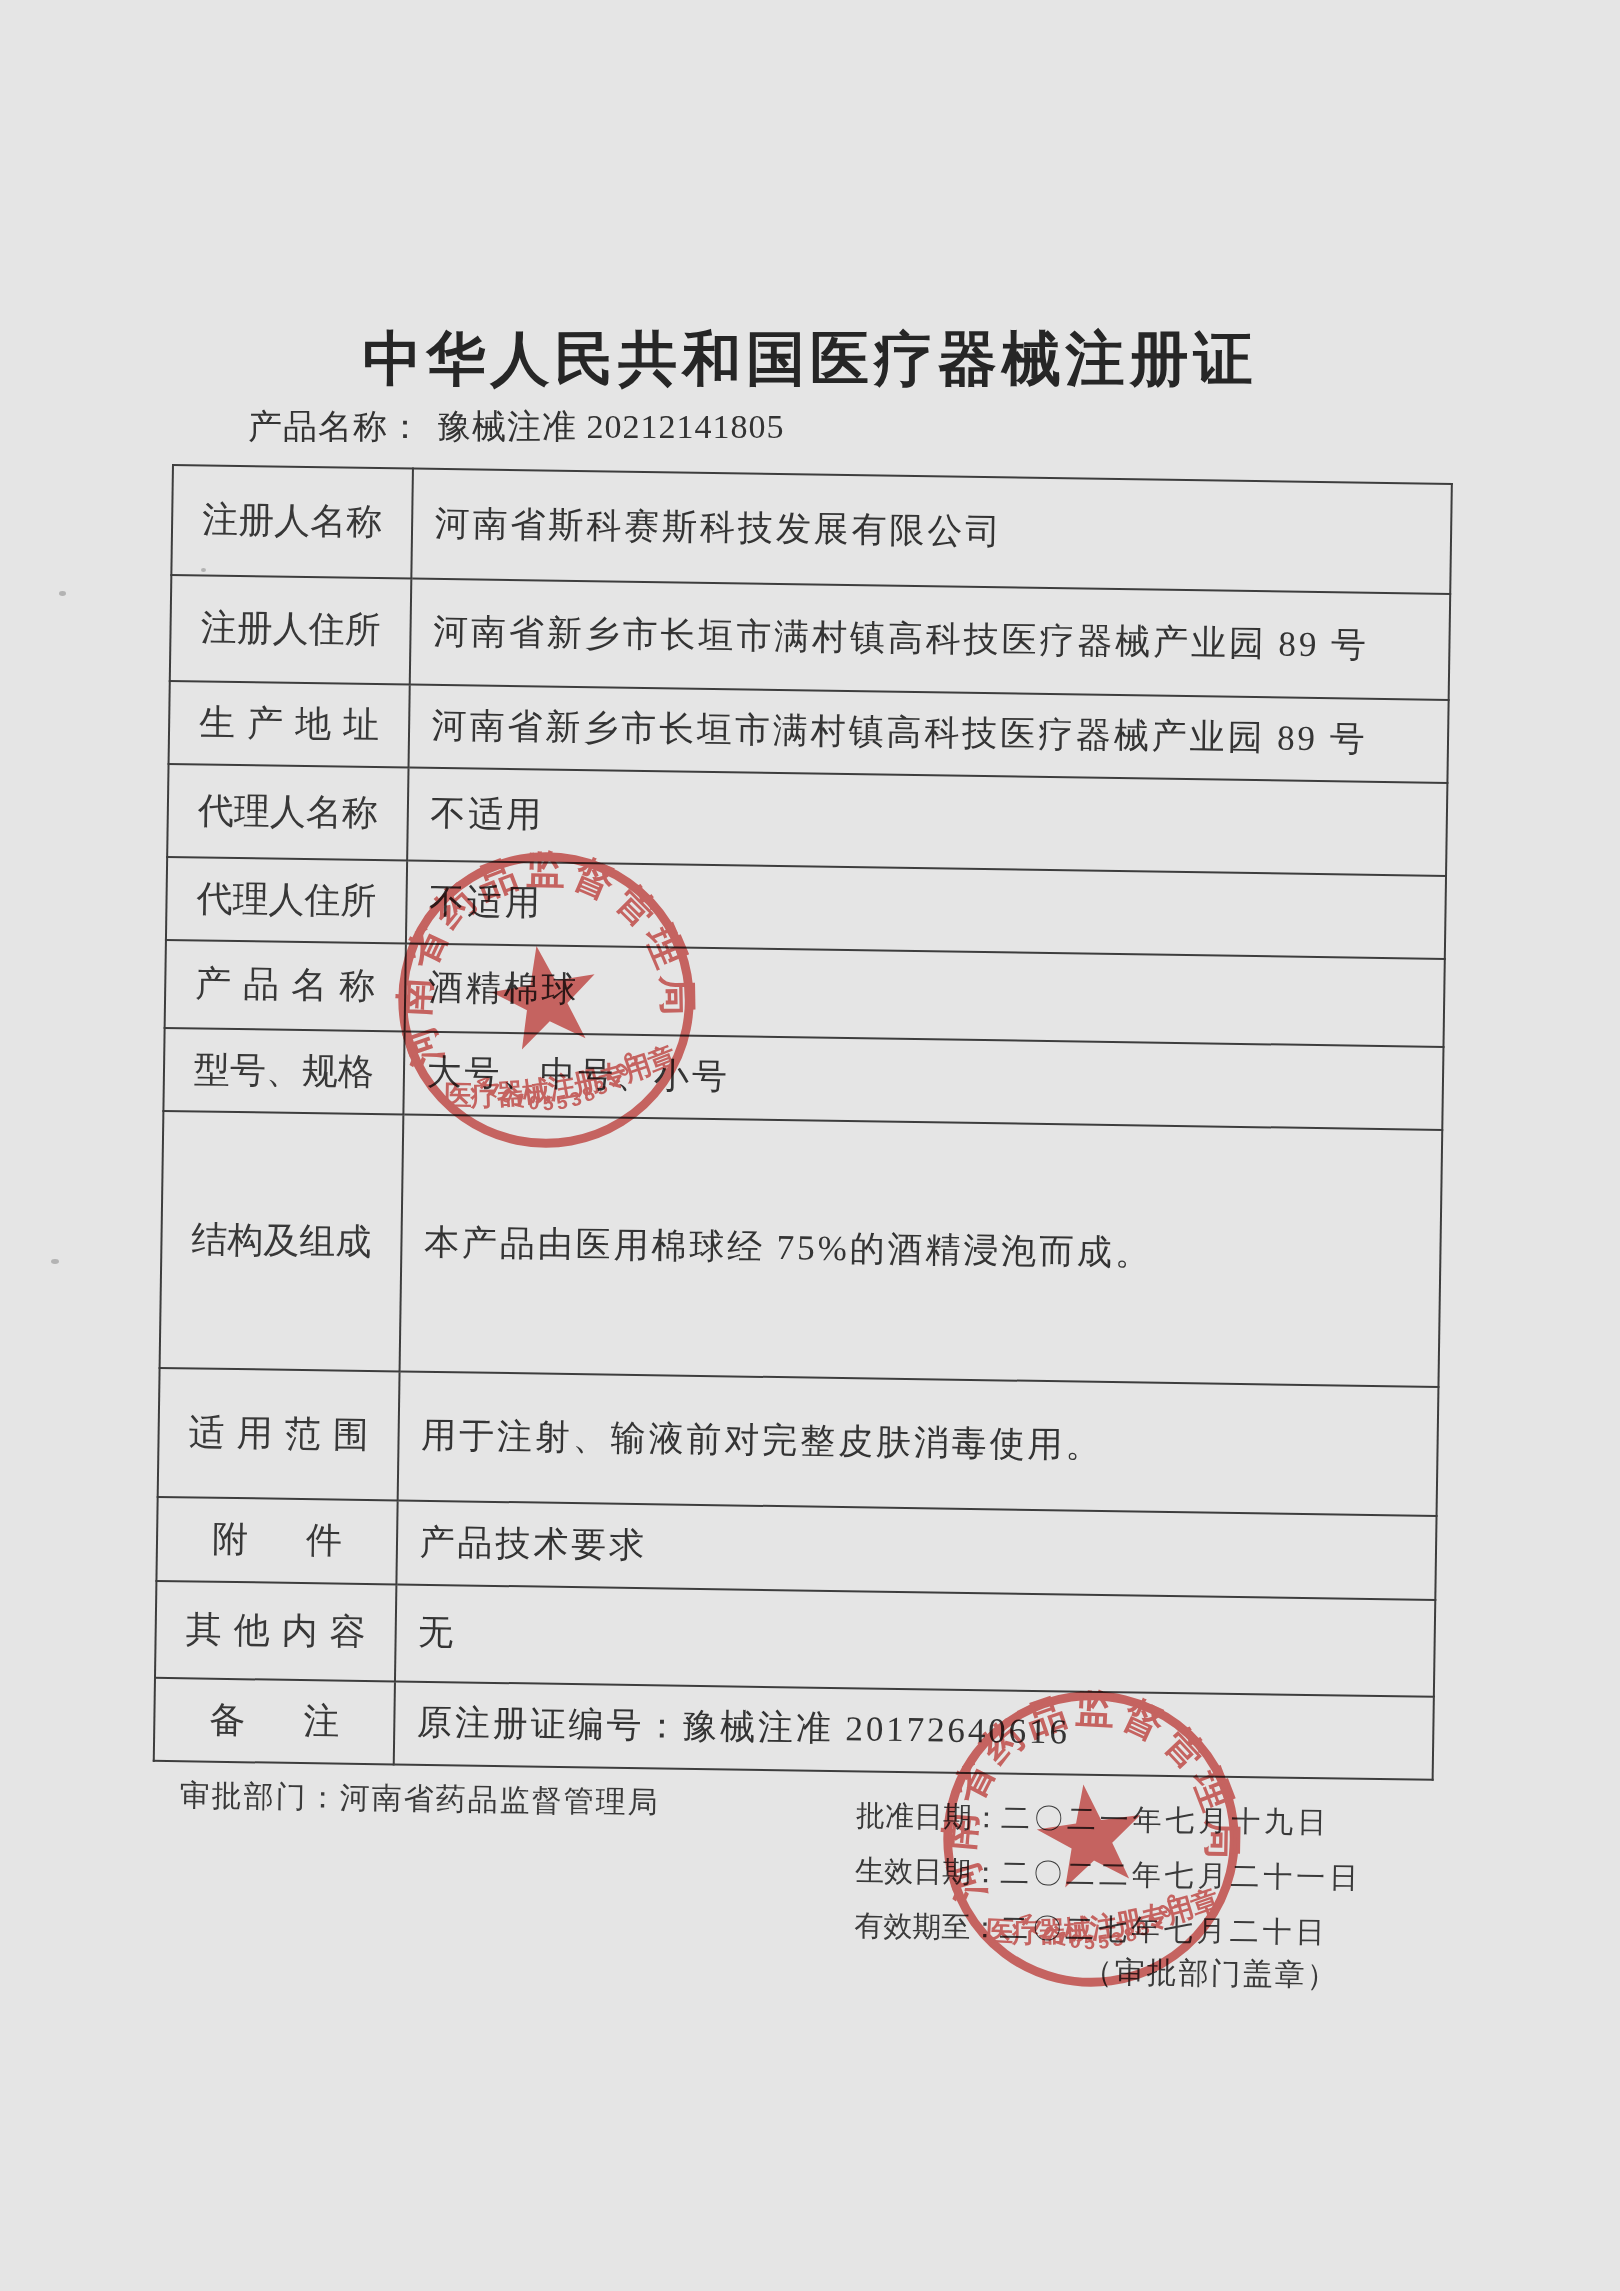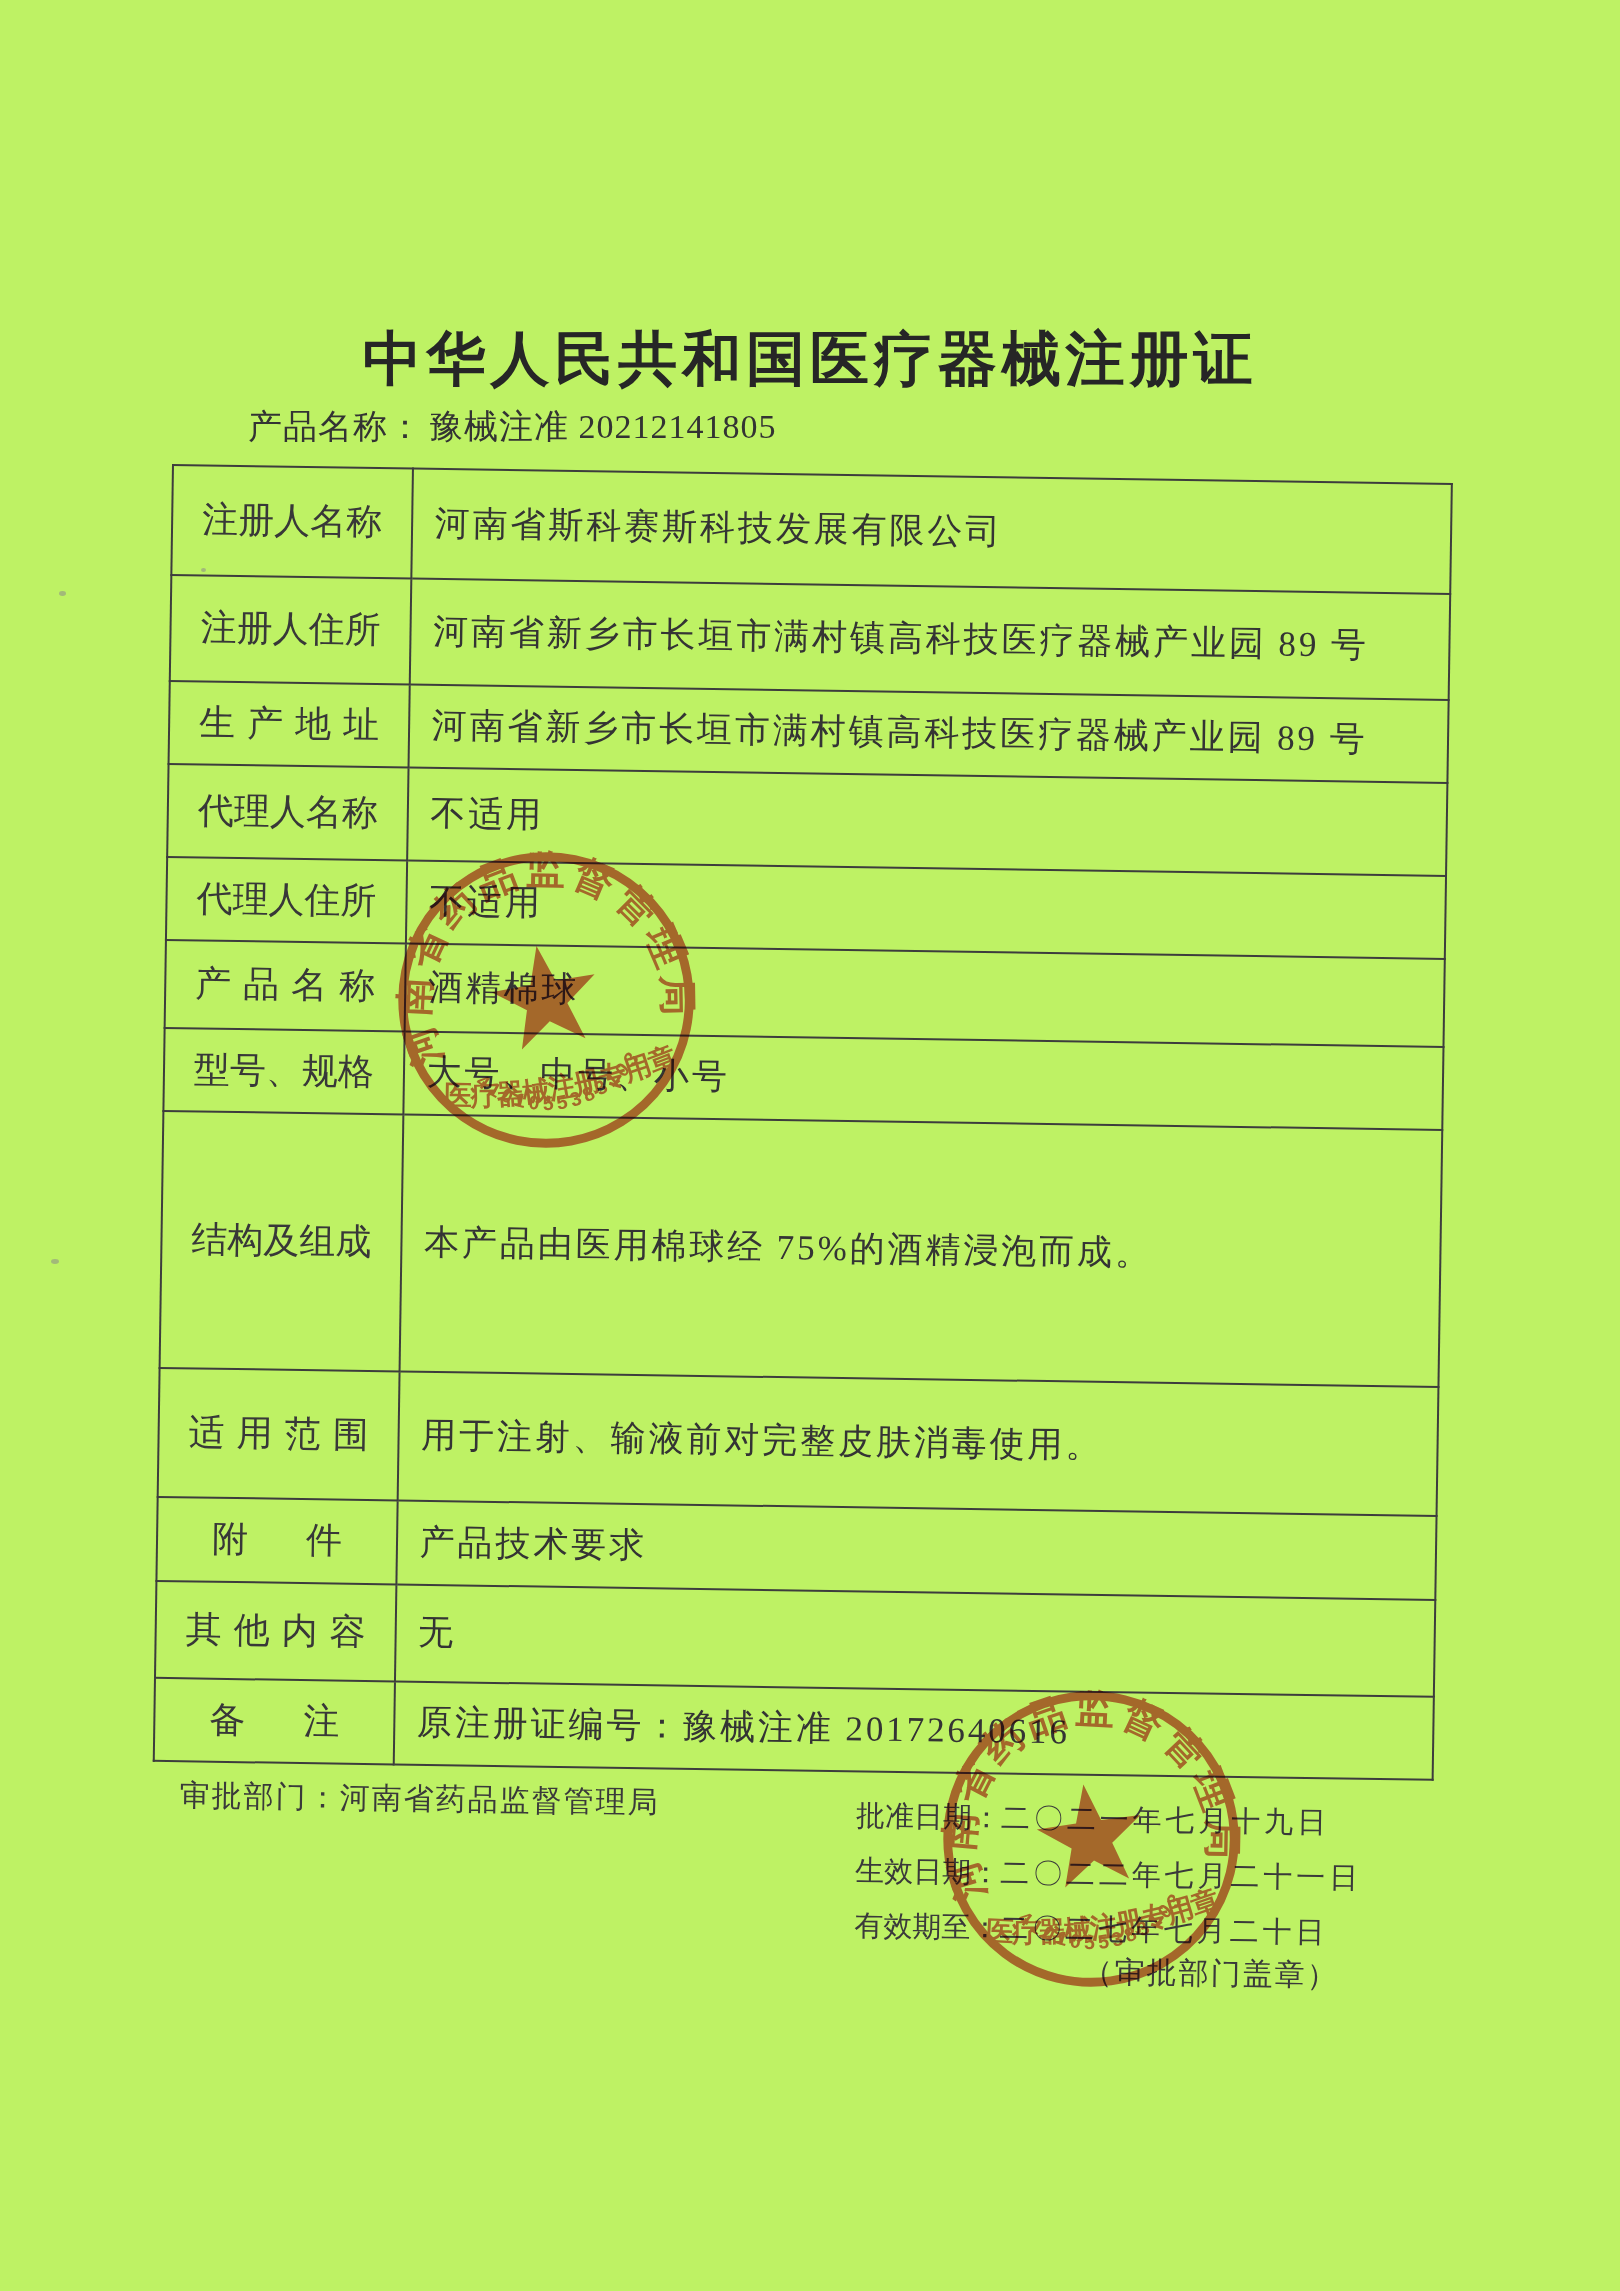--- a/index.html
+++ b/index.html
@@ -1,36 +1,36 @@
 <!DOCTYPE html>
 <html><head>
 <meta charset="utf-8">
 <style>
   html,body{margin:0;padding:0;background:#ffffff;}
   .page{
     position:relative;
     width:1620px;height:2292px;
-    background:#bef264;
+    background:#e5e5e5;
     overflow:hidden;
     font-family:"Liberation Serif","DejaVu Serif",serif;
     color:#2e2e2e;
   }
   
   .doc-title{
     position:absolute;left:0;top:280px;width:1620px;
     text-align:center;
     font-family:"Liberation Sans","DejaVu Sans",sans-serif;
     font-weight:700;font-size:59px;letter-spacing:4.9px;
     color:#262626;
   }
   .regno-line{
     position:absolute;left:248px;top:404px;
     font-size:34px;letter-spacing:1px;color:#333;
   }
-  .regno-line .regno-value{margin-left:6px;}
+  .regno-line .regno-value{margin-left:14px;}
   
   .doc-body{
     position:absolute;left:172px;top:464px;width:1279px;height:1666px;
     transform:rotate(0.85deg);transform-origin:0 0;
   }
   table.cert-table{
     border-collapse:collapse;table-layout:fixed;
     width:1279px;
     background:transparent;
   }

